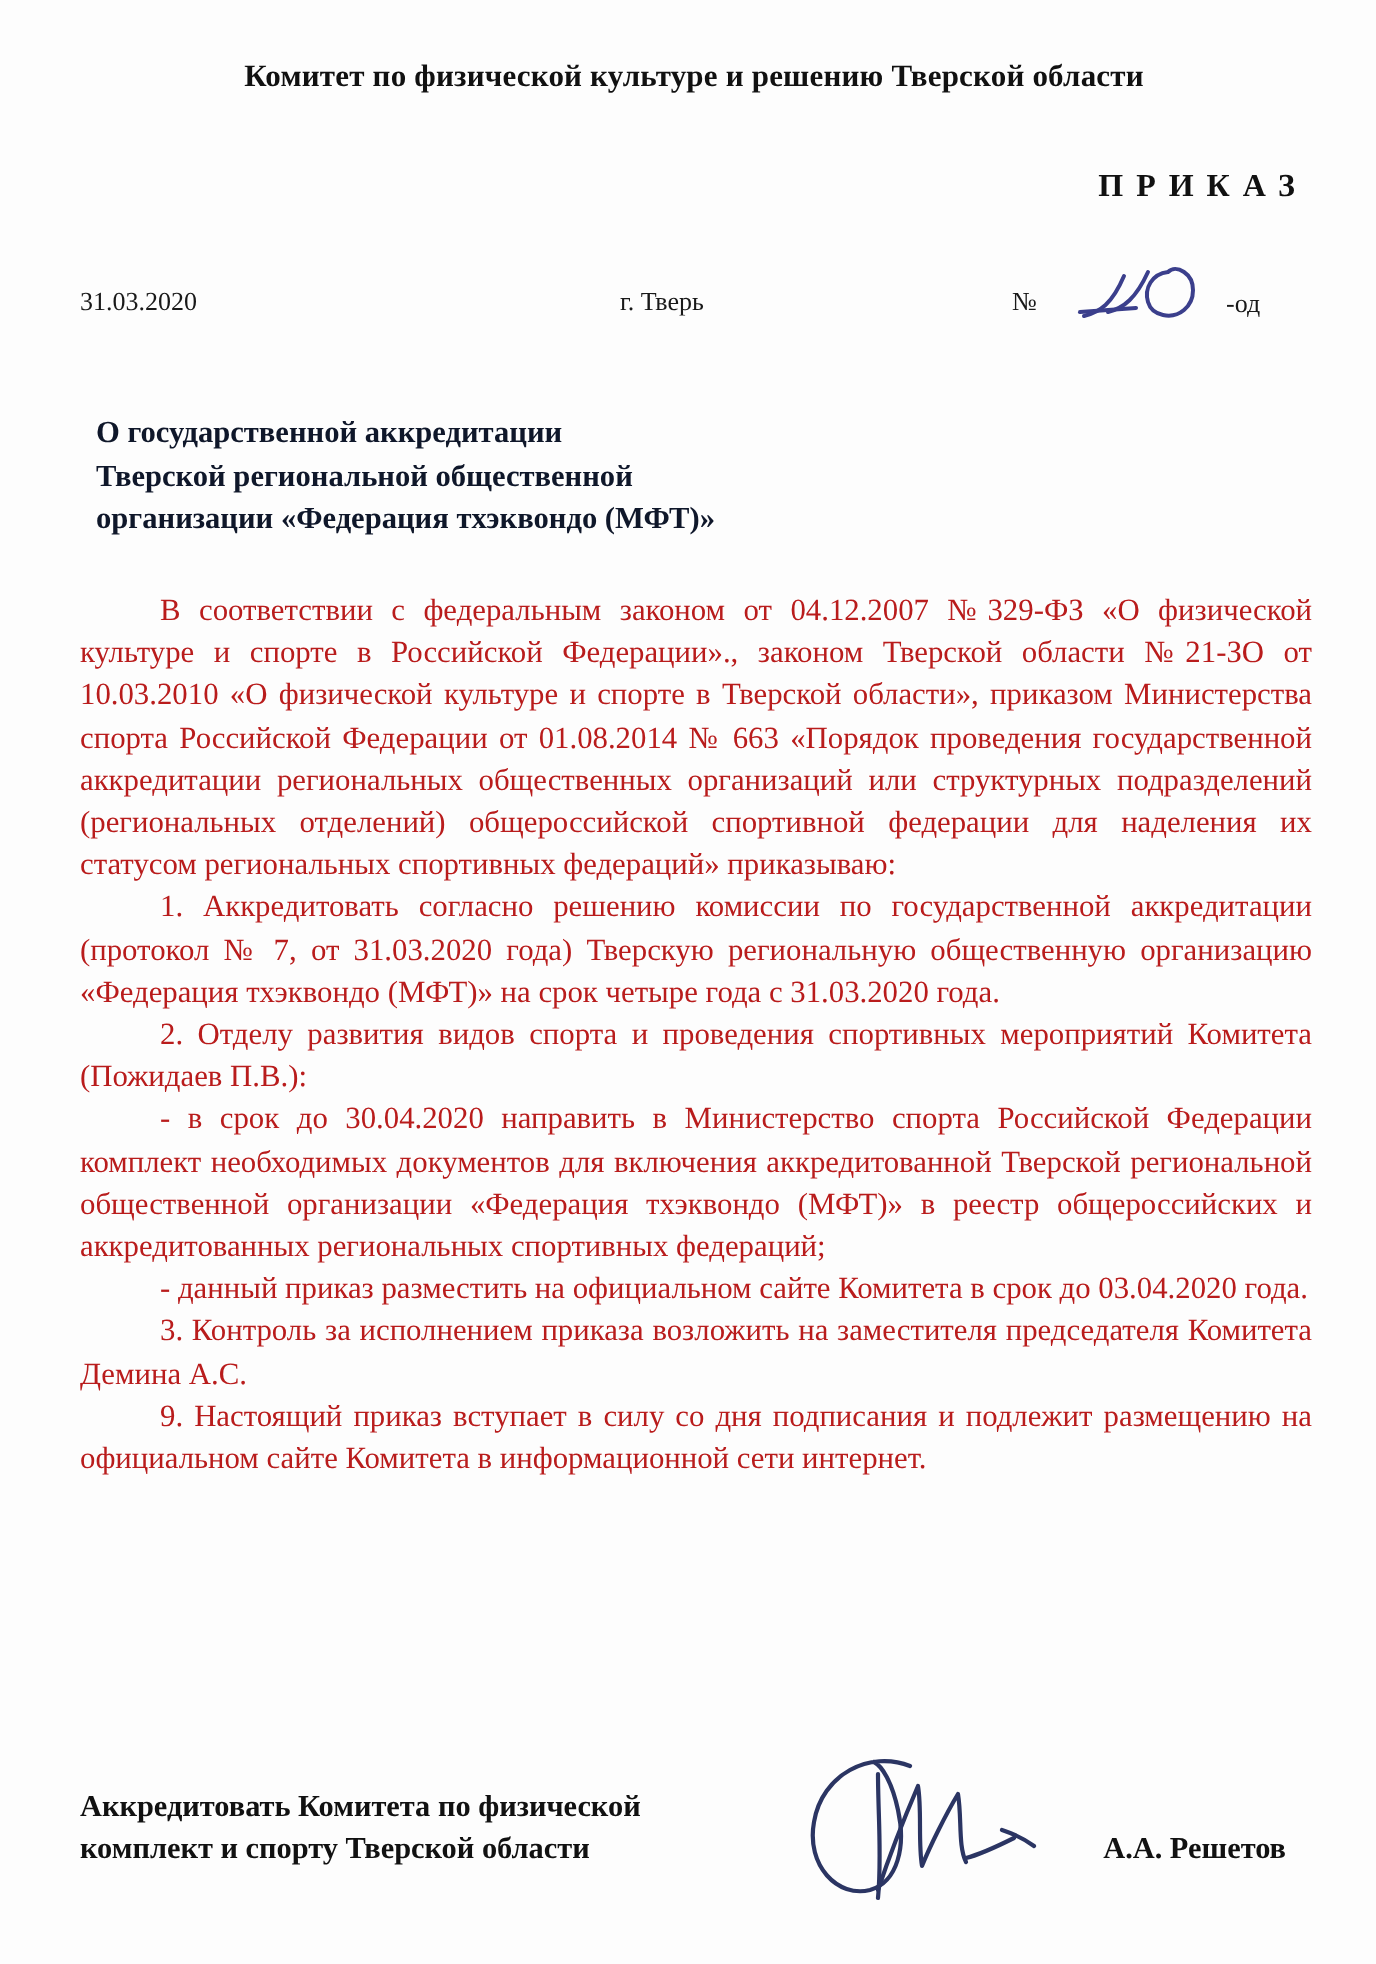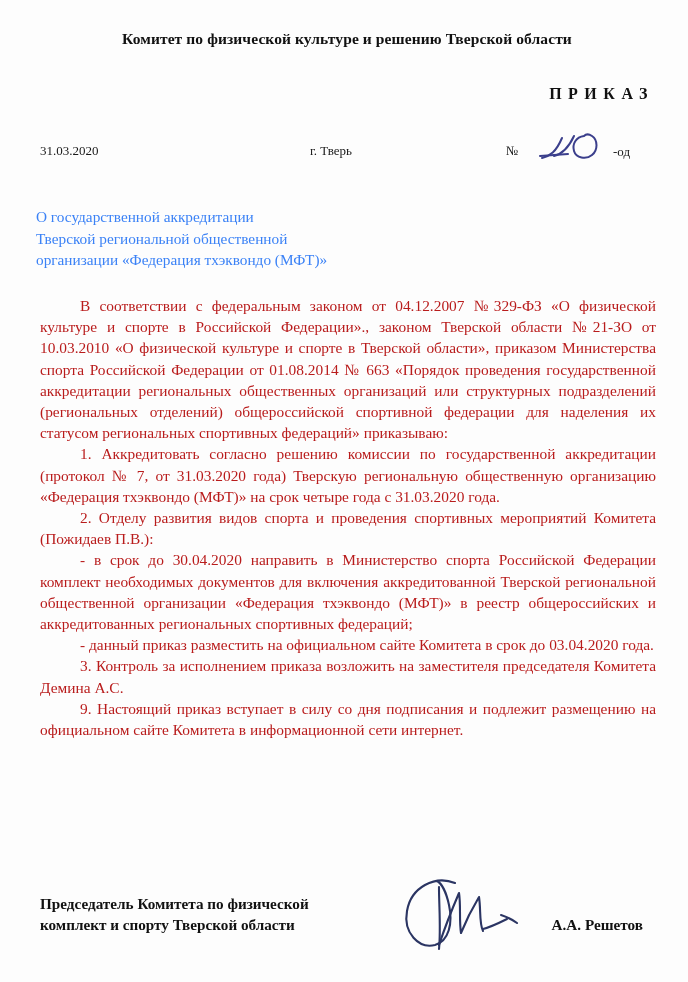--- a/index.html
+++ b/index.html
@@ -81,27 +81,27 @@
     position: absolute;
     left: 498px;
     top: -17px;
     width: 72px;
     height: 42px;
   }
 
   
   .subject {
     position: absolute;
-    left: 36px;
+    left: 48px;
     top: 206px;
     width: 430px;
-    font-weight: normal;
+    font-weight: bold;
     font-size: 15.3px;
     line-height: 21.5px;
-    color: #3b82f6;
+    color: #0f172a;
   }
 
   
   .body-block {
     position: absolute;
     left: 40px;
     top: 295px;
     width: 616px;
     font-size: 15.4px;
     line-height: 21.2px;
@@ -188,21 +188,21 @@
     <p>1. Аккредитовать согласно решению комиссии по государственной аккредитации (протокол № 7, от 31.03.2020 года) Тверскую региональную общественную организацию «Федерация тхэквондо (МФТ)» на срок четыре года с 31.03.2020 года.</p>
     <p>2. Отделу развития видов спорта и проведения спортивных мероприятий Комитета (Пожидаев П.В.):</p>
     <p>- в срок до 30.04.2020 направить в Министерство спорта Российской Федерации комплект необходимых документов для включения аккредитованной Тверской региональной общественной организации «Федерация тхэквондо (МФТ)» в реестр общероссийских и аккредитованных региональных спортивных федераций;</p>
     <p>- данный приказ разместить на официальном сайте Комитета в срок до 03.04.2020 года.</p>
     <p>3. Контроль за исполнением приказа возложить на заместителя председателя Комитета Демина А.С.</p>
     <p>9. Настоящий приказ вступает в силу со дня подписания и подлежит размещению на официальном сайте Комитета в информационной сети интернет.</p>
   </div>
 
   <div class="signature-block">
     <div class="sign-title">
-      <div>Председатель Комитета по физической</div>
+      <div>Аккредитовать Комитета по физической</div>
       <div>комплект и спорту Тверской области</div>
     </div>
 
     <span class="signature-mark">
       <svg viewBox="0 0 170 95" width="170" height="95" aria-hidden="true">
         <g fill="none" stroke="#2b3563" stroke-width="2.1" stroke-linecap="round" stroke-linejoin="round">
           <path d="M60 12 C 40 4, 16 16, 12 40 C 8 62, 24 78, 40 74 C 54 70, 58 52, 54 34 C 51 20, 46 12, 42 10"></path>
           <path d="M44 16 C 44 36, 46 58, 44 78"></path>
           <path d="M44 74 C 50 56, 58 36, 64 22 C 66 34, 64 50, 66 62 C 70 52, 78 36, 84 26 C 86 38, 84 52, 88 60"></path>
           <path d="M88 58 C 96 56, 104 52, 112 48"></path>

